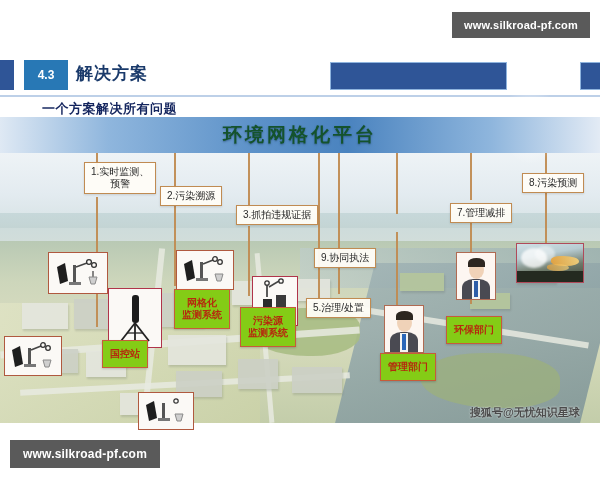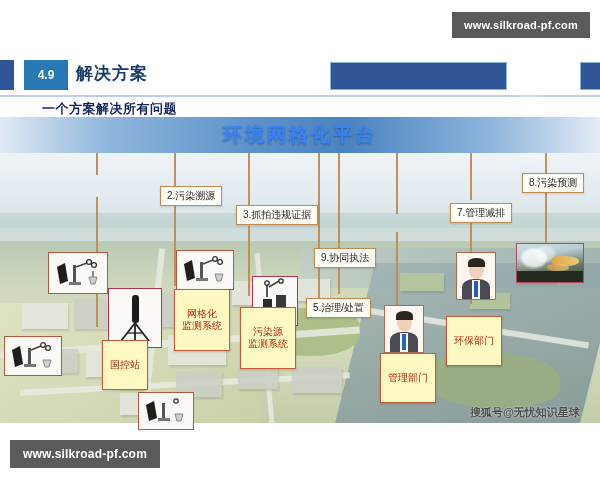--- a/index.html
+++ b/index.html
@@ -30,21 +30,21 @@
   .hdr-bar-right{position:absolute;left:580px;top:62px;width:20px;height:26px;
          background:#2f5597;border:1px solid #8fb4de;}
   .hdr-rule{position:absolute;left:0;top:95px;width:600px;height:2px;background:#bdd0e8;}
   .subtitle{position:absolute;left:42px;top:100px;font-size:13px;font-weight:bold;
          color:#14255e;letter-spacing:.5px;text-align:right;}
 
   
   .banner{position:absolute;left:0;top:117px;width:600px;height:36px;
      background:linear-gradient(to right,#dfe9f4 0%,#8fb6dd 18%,#5d92c9 42%,#4a83bf 58%,#8fb6dd 82%,#e3ebf5 100%);}
   .banner-text{position:absolute;left:0;top:118px;width:600px;height:34px;
-     display:flex;align-items:center;justify-content:center;color:#3b82f6;
+     display:flex;align-items:center;justify-content:center;color:#14532d;
      font-size:19px;font-weight:bold;letter-spacing:3px;
      text-shadow:0 1px 2px rgba(30,60,100,.55);}
   .banner-glow{position:absolute;left:500px;top:85px;width:60px;height:80px;
      background:radial-gradient(ellipse at center,rgba(255,255,255,.8),rgba(255,255,255,0) 70%);}
 
   
   .photo{position:absolute;left:0;top:153px;width:600px;height:270px;overflow:hidden;}
   .sky{position:absolute;left:0;top:0;width:600px;height:75px;
        background:linear-gradient(to bottom,#eef3f6 0%,#e3ebf0 55%,#d6e2e4 100%);}
   .haze{position:absolute;left:0;top:60px;width:600px;height:40px;
@@ -70,23 +70,23 @@
   
   .conn{position:absolute;width:1.6px;background:#c08b52;opacity:.95;}
 
   
   .callout{position:absolute;background:rgba(255,253,247,.94);border:1.2px solid #c08b52;
        color:#2b2b2b;font-size:10px;line-height:12px;padding:3px 6px;white-space:nowrap;
        box-shadow:0 1px 2px rgba(0,0,0,.12);}
   .callout.ctr{text-align:center;}
 
   
-  .syslabel{position:absolute;background:#fef9c3;border:1.2px solid #c75b3a;
-       color:#b52a0e;font-size:10px;font-weight:normal;line-height:12px;
-       padding:18px 7px;text-align:center;white-space:nowrap;
+  .syslabel{position:absolute;background:#84cc16;border:1.2px solid #c75b3a;
+       color:#b52a0e;font-size:10px;font-weight:bold;line-height:12px;
+       padding:7px 7px;text-align:center;white-space:nowrap;
        box-shadow:0 1px 2px rgba(0,0,0,.18);}
 
   
   .thumb{position:absolute;background:#fbf9f6;border:1.4px solid #9b3f4a;overflow:hidden;}
   .thumb.brown{border-color:#b0593f;}
   .thumb.red{border-color:#b0344a;}
   .thumb svg{display:block;width:100%;height:100%;}
 
   
   .photothumb{position:absolute;border:1.6px solid #b04a5a;overflow:hidden;
@@ -104,21 +104,21 @@
   .p-tie{position:absolute;background:#2e5ea8;}
 </style>
 </head>
 <body>
 
 <div id="slide">
 
   <div class="wm-top">www.silkroad-pf.com</div>
 
   <div class="hdr-edge"></div>
-  <div class="badge">4.9</div>
+  <div class="badge">4.3</div>
   <div class="hdr-title">解决方案</div>
   <div class="hdr-bar-mid"></div>
   <div class="hdr-bar-right"></div>
   <div class="hdr-rule"></div>
   <div class="subtitle">一个方案解决所有问题</div>
 
   <div class="photo">
     <div class="sky"></div>
     <div class="haze"></div>
     <div class="ground"></div>
@@ -164,20 +164,24 @@
   <div class="conn" style="left:470px;top:153px;height:47px;"></div>
   <div class="conn" style="left:470px;top:218px;height:86px;"></div>
   <div class="conn" style="left:545px;top:153px;height:20px;"></div>
   <div class="conn" style="left:545px;top:191px;height:52px;"></div>
   <div class="conn" style="left:318px;top:153px;height:145px;"></div>
 
   <div class="banner-glow"></div>
   <div class="banner"></div>
   <div class="banner-text">环境网格化平台</div>
 
+  <div class="callout ctr" style="left:84px;top:162px;">
+    <div>1.实时监测、</div>
+    <div>预警</div>
+  </div>
   <div class="callout" style="left:160px;top:186px;">2.污染溯源</div>
   <div class="callout" style="left:236px;top:205px;">3.抓拍违规证据</div>
   <div class="callout" style="left:306px;top:298px;">5.治理/处置</div>
   <div class="callout" style="left:314px;top:248px;">9.协同执法</div>
   <div class="callout" style="left:450px;top:203px;">7.管理减排</div>
   <div class="callout" style="left:522px;top:173px;">8.污染预测</div>
 
   <div class="thumb brown" style="left:48px;top:252px;width:58px;height:40px;">
     <svg viewBox="0 0 58 40">
       <rect width="58" height="40" fill="#fbf9f6"></rect>

